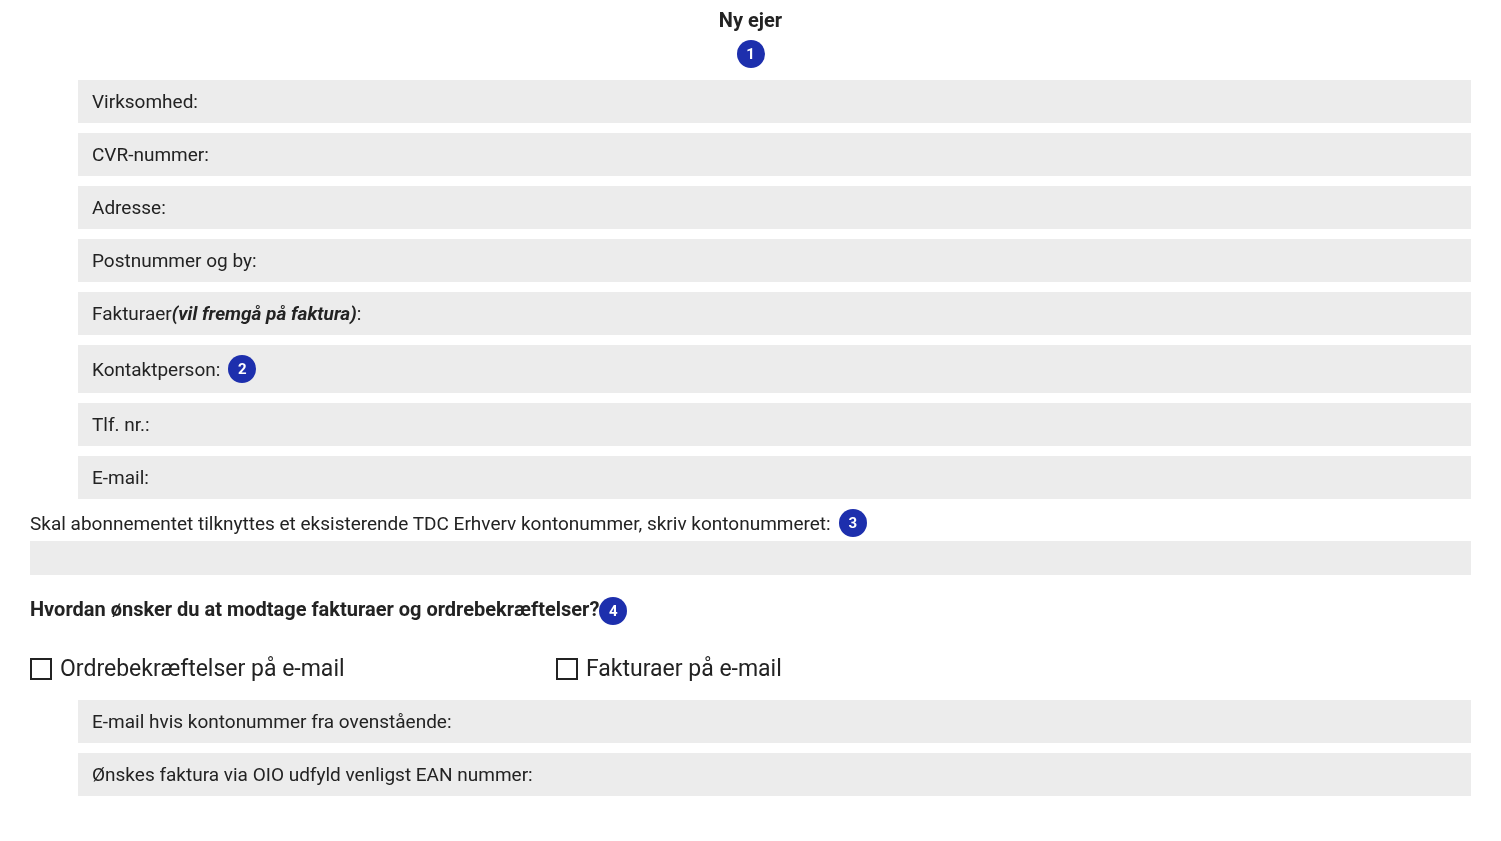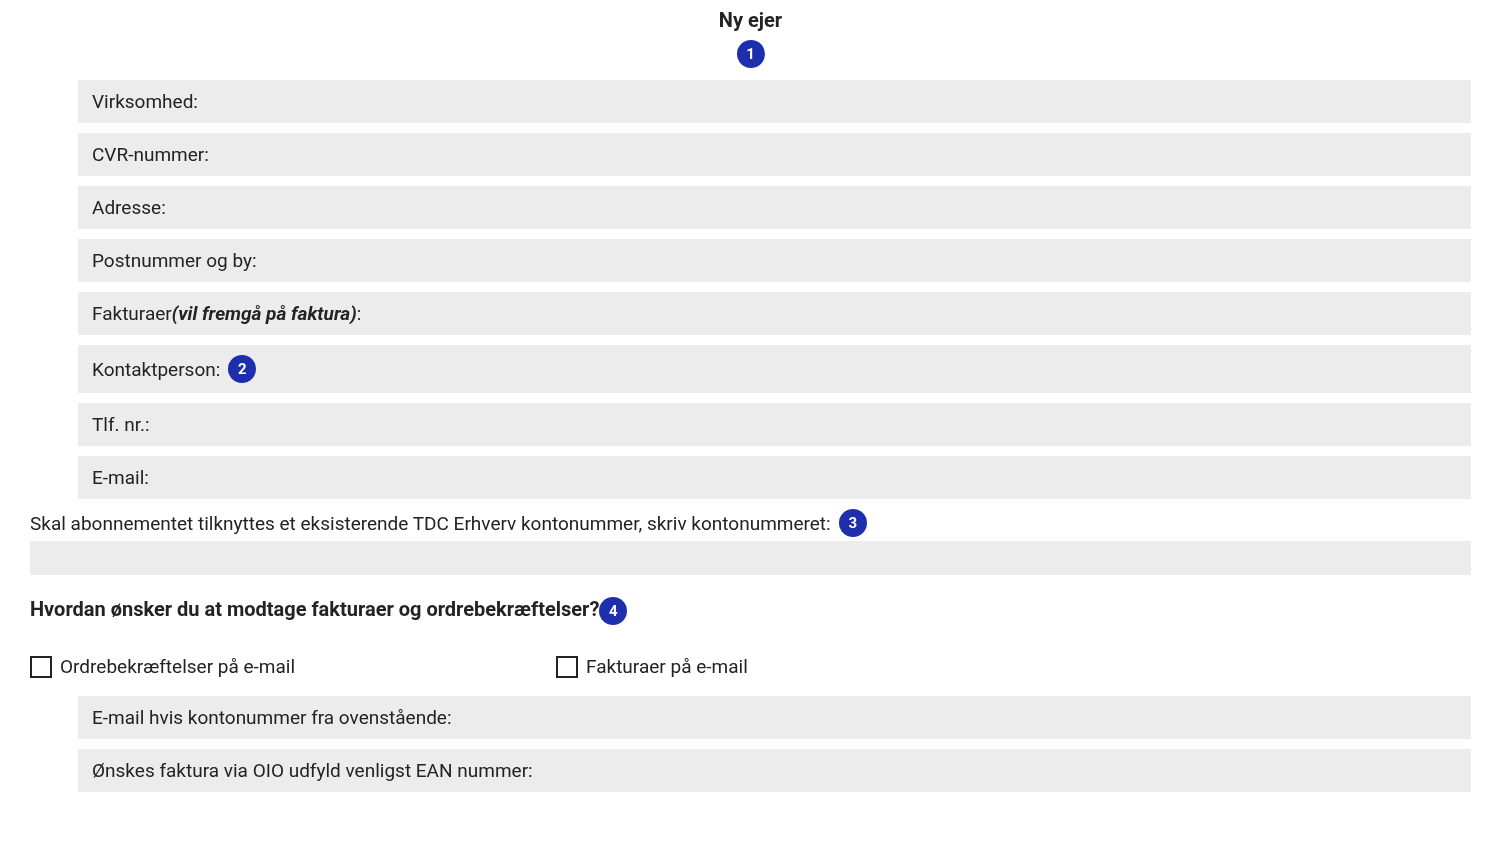--- a/index.html
+++ b/index.html
@@ -78,21 +78,21 @@
     }
     .checkbox-row {
       display: flex;
       gap: 16px;
       margin-bottom: 18px;
     }
     .checkbox-item {
       display: flex;
       align-items: center;
       gap: 8px;
-      font-size: 19px;
+      font-size: 23px;
       flex: 1;
     }
     .checkbox-item:nth-child(1) { flex: 0 0 510px; }
     .checkbox-item:nth-child(2) { flex: 0 0 380px; }
     .checkbox-item:nth-child(3) { flex: 1; }
     .checkbox {
       width: 22px;
       height: 22px;
       border: 2px solid #232323;
       background: #ffffff;

